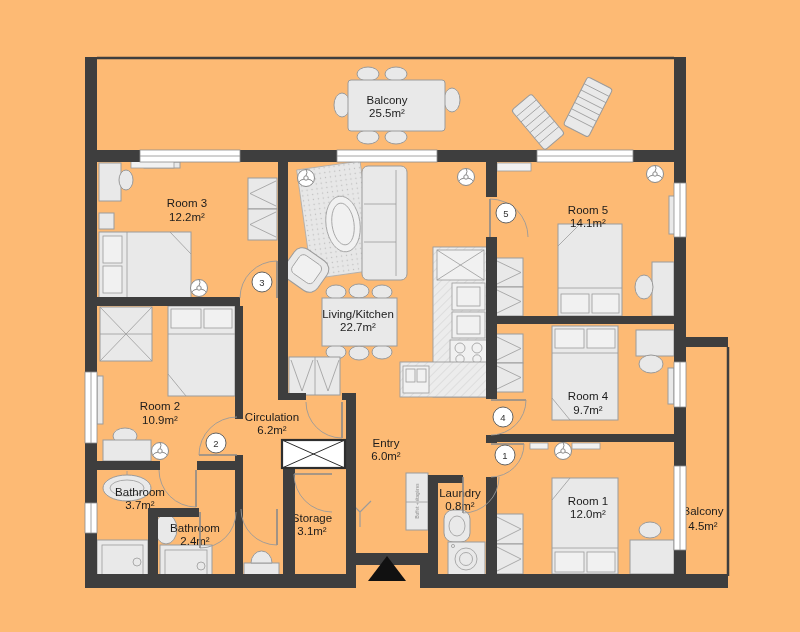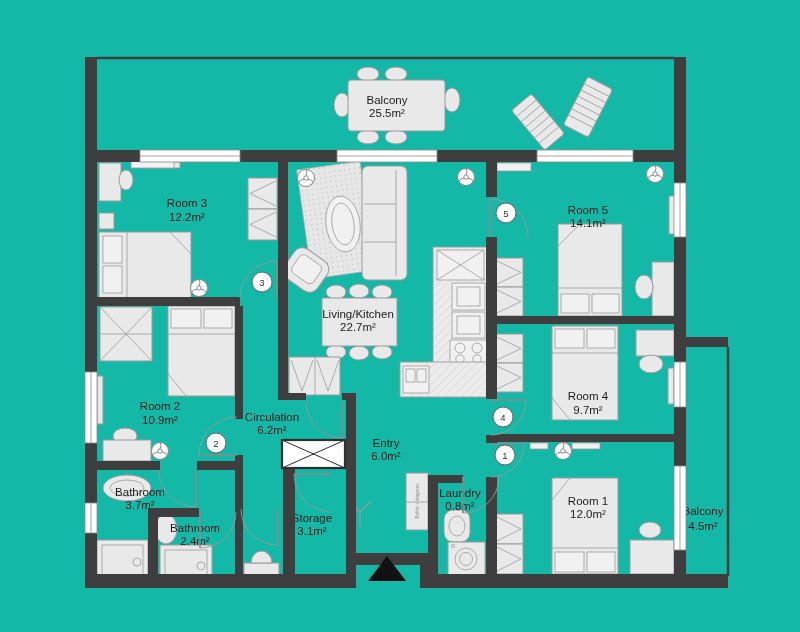--- a/index.html
+++ b/index.html
@@ -1,16 +1,16 @@
 <!DOCTYPE html>
 <html><head>
 <meta charset="utf-8">
 <style>
   html,body{margin:0;padding:0;background:#ffffff;}
-  .plan-wrap{position:relative;width:800px;height:632px;background:#14b8a6;overflow:hidden;
+  .plan-wrap{position:relative;width:800px;height:632px;background:#fdba74;overflow:hidden;
              font-family:"Liberation Sans",sans-serif;text-align:center;}
   svg{display:block;}
   .room-name,.room-area{font-family:"Liberation Sans",sans-serif;font-size:11.5px;fill:#1b1b1b;}
   .door-num{font-family:"Liberation Sans",sans-serif;font-size:9.5px;fill:#333;}
   .tiny-label{font-family:"Liberation Sans",sans-serif;font-size:4.6px;fill:#8a8a8a;}
   .wall{fill:#3e3e3e;}
   .furn{fill:#e9e9e9;stroke:#9b9b9b;stroke-width:1;}
   .furn2{fill:#f1f1f1;stroke:#9b9b9b;stroke-width:0.8;}
   .fline{stroke:#9b9b9b;stroke-width:0.8;fill:none;}
   .arc{stroke:#9a9a9a;stroke-width:0.9;fill:none;}

